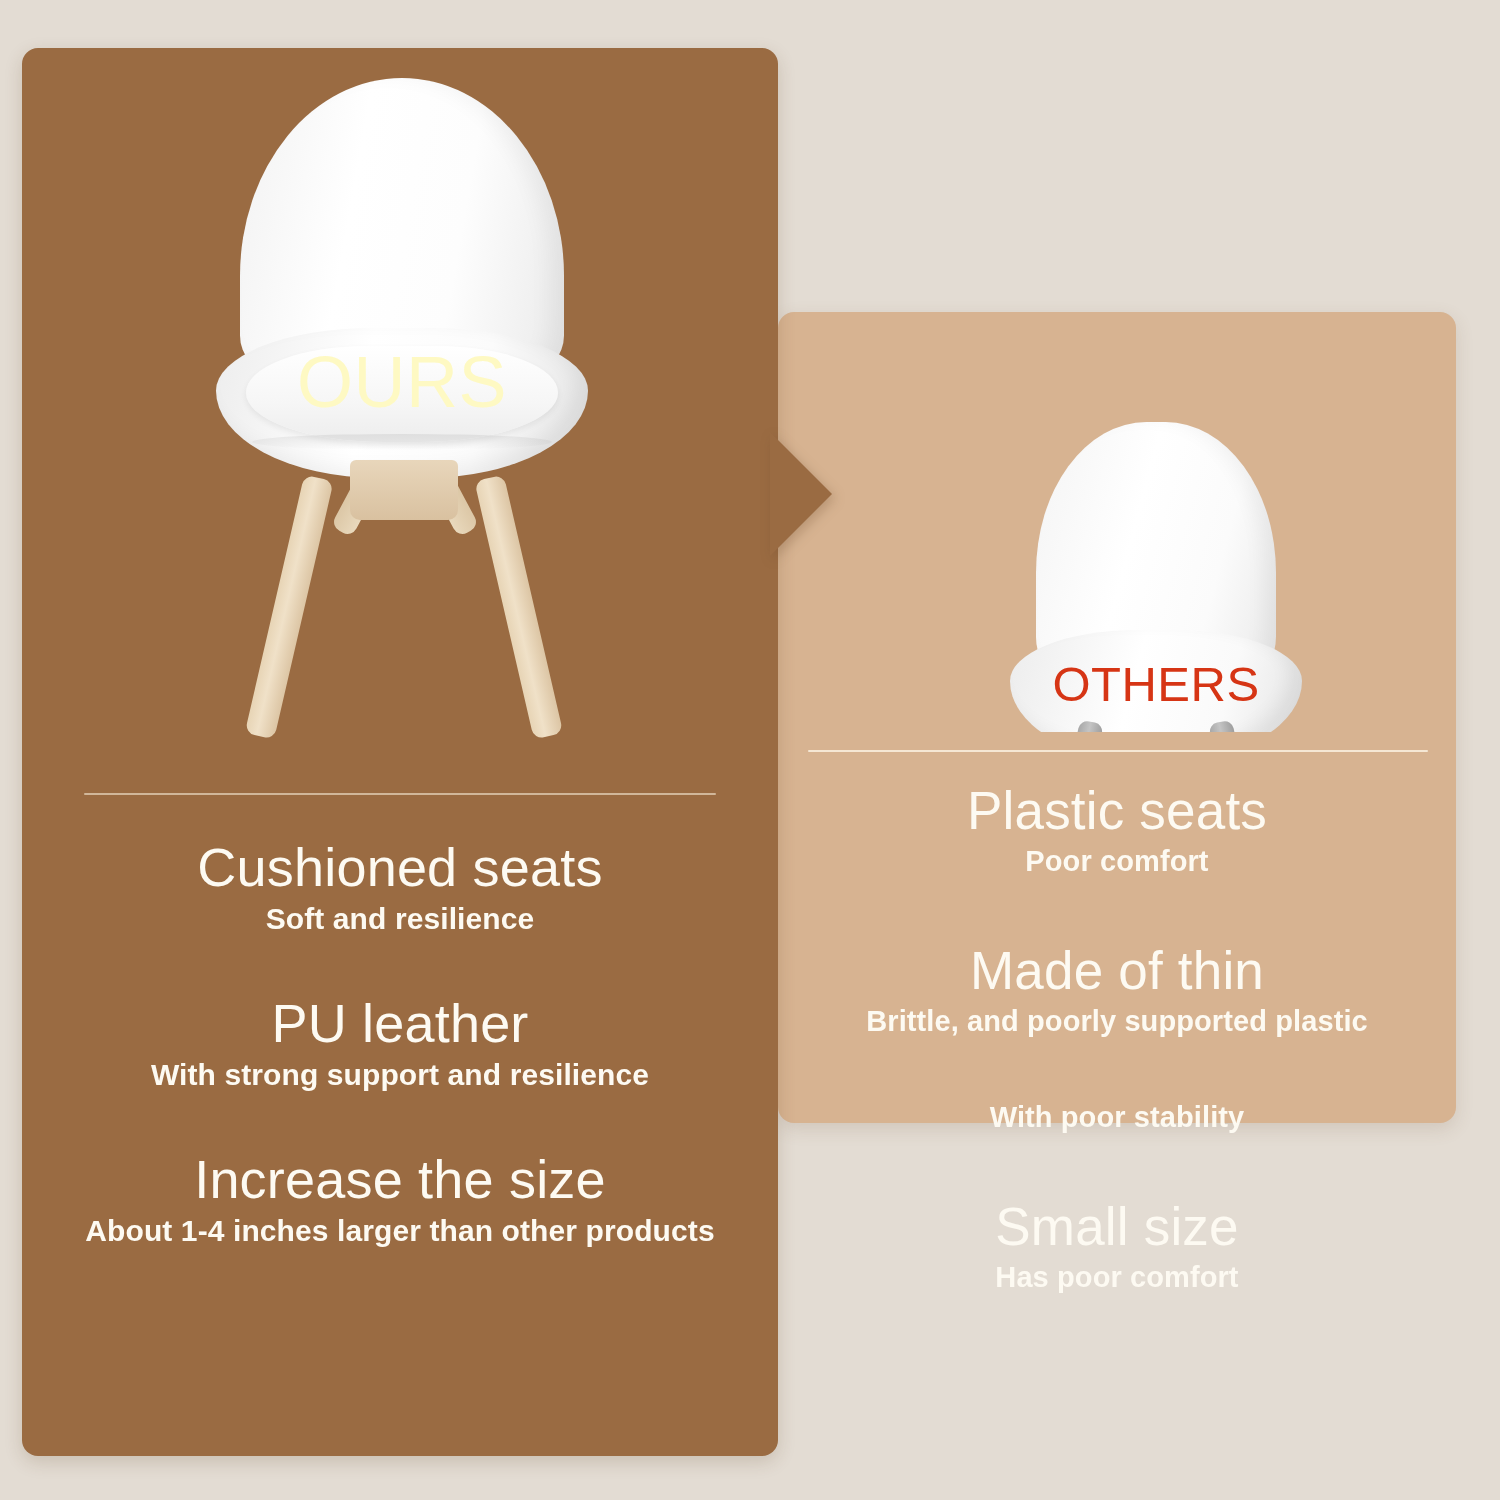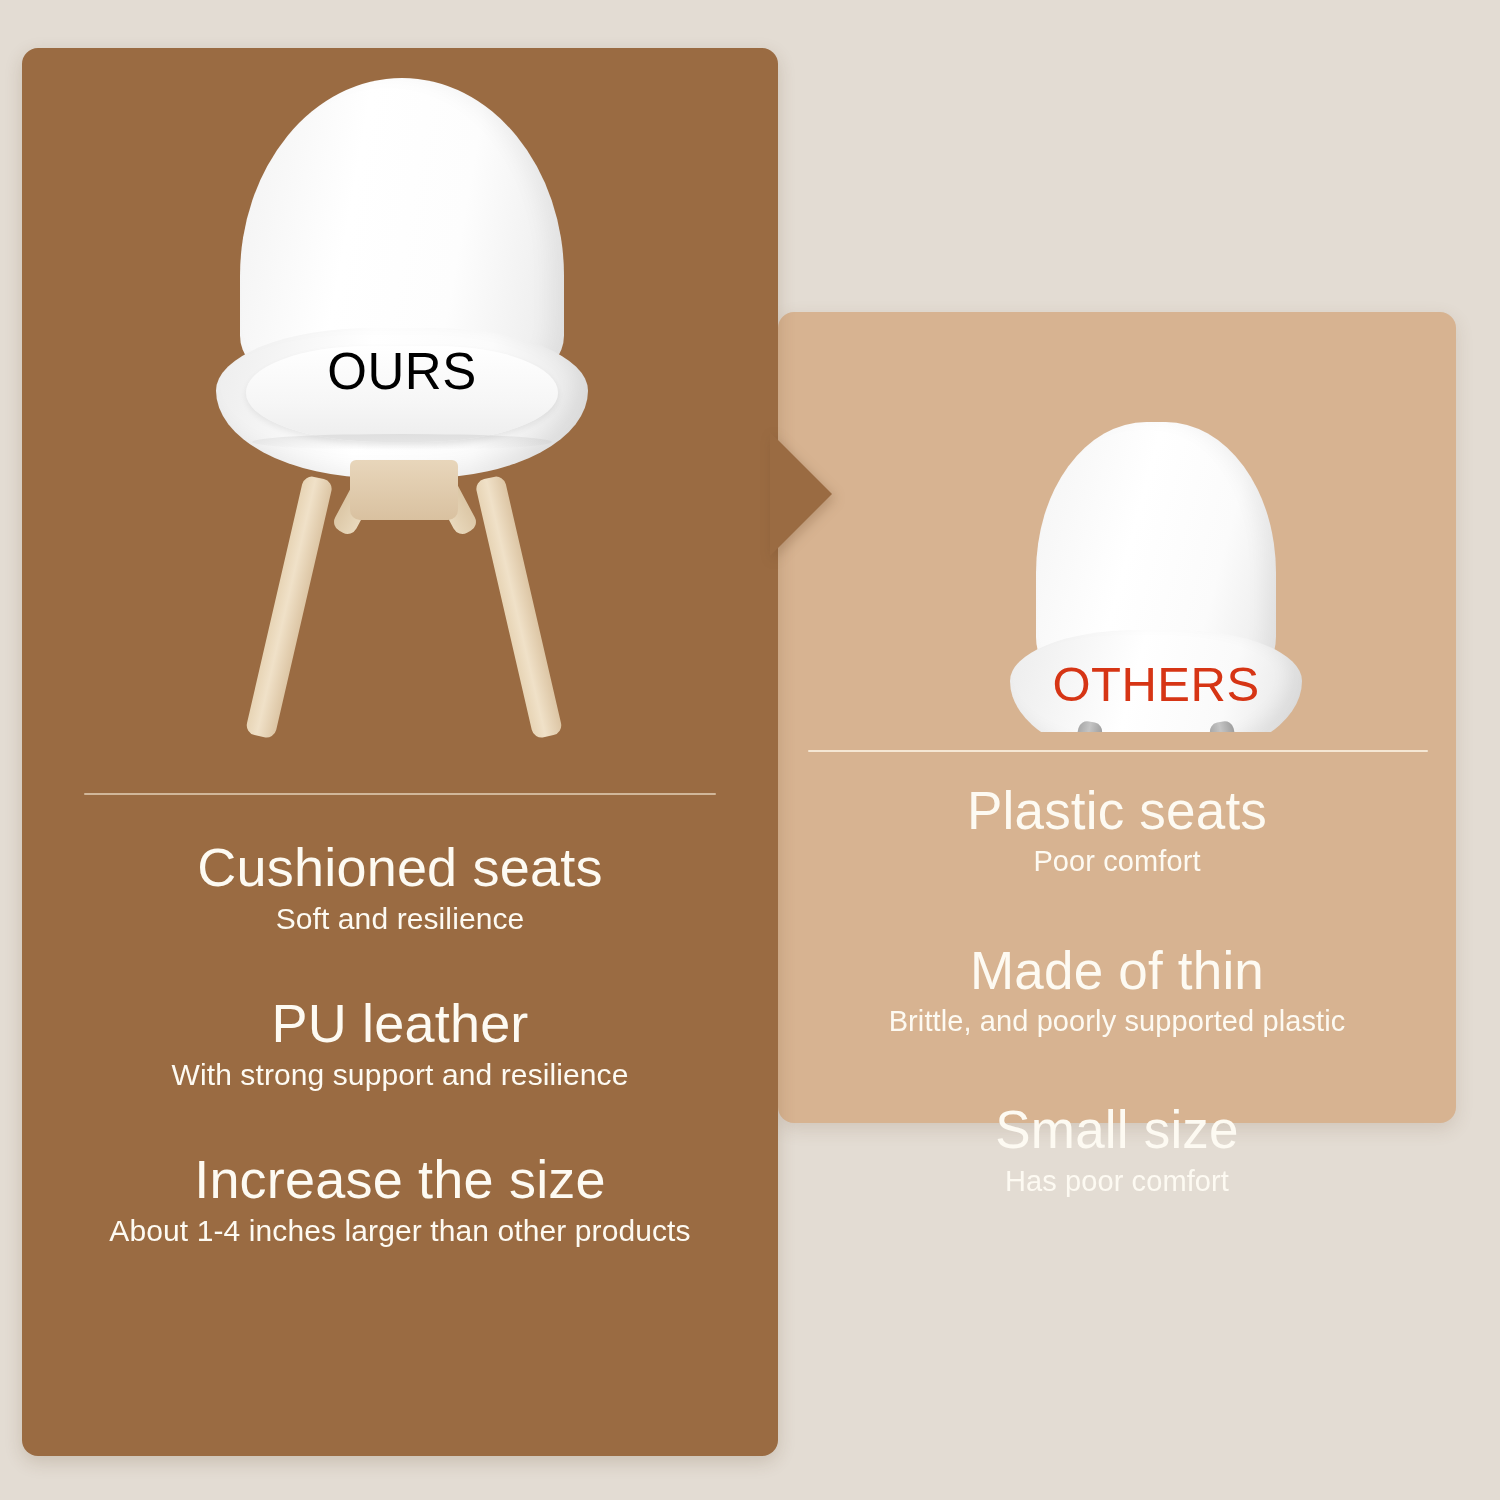--- a/index.html
+++ b/index.html
@@ -193,22 +193,22 @@
     position: absolute;
     font-weight: 400;
     letter-spacing: 0.5px;
     white-space: nowrap;
   }
   .label-ours {
     left: 0;
     top: 0;
     width: 380px;
     text-align: center;
-    color: #000000;
-    font-size: 51px;
+    color: #fef9c3;
+    font-size: 72px;
     line-height: 1;
   }
   .label-others {
     left: 0;
     top: 0;
     width: 300px;
     text-align: center;
     color: #d63515;
     font-size: 49px;
     line-height: 1;
@@ -249,21 +249,21 @@
   }
   .feature-title {
     font-size: 54px;
     font-weight: 400;
     line-height: 1.08;
     margin: 0 0 6px 0;
     letter-spacing: 0.2px;
   }
   .feature-sub {
     font-size: 30px;
-    font-weight: 400;
+    font-weight: 700;
     line-height: 1.12;
     margin: 0;
     letter-spacing: 0.1px;
   }
   .features-ours   .feature { margin-bottom: 58px; }
   .features-others .feature { margin-bottom: 64px; }
   .features-ours   .feature:last-child,
   .features-others .feature:last-child { margin-bottom: 0; }
 
   .features-others .feature-title { font-size: 53px; }
@@ -332,20 +332,21 @@
     <div class="features features-others">
       <div class="feature">
         <p class="feature-title">Plastic seats</p>
         <p class="feature-sub">Poor comfort</p>
       </div>
       <div class="feature">
         <p class="feature-title">Made of thin</p>
         <p class="feature-sub">Brittle, and poorly supported plastic</p>
       </div>
       <div class="feature">
+        <p class="feature-sub">With poor stability</p>
       </div>
       <div class="feature">
         <p class="feature-title">Small size</p>
         <p class="feature-sub">Has poor comfort</p>
       </div>
     </div>
   </div>
 
 </div>
 

